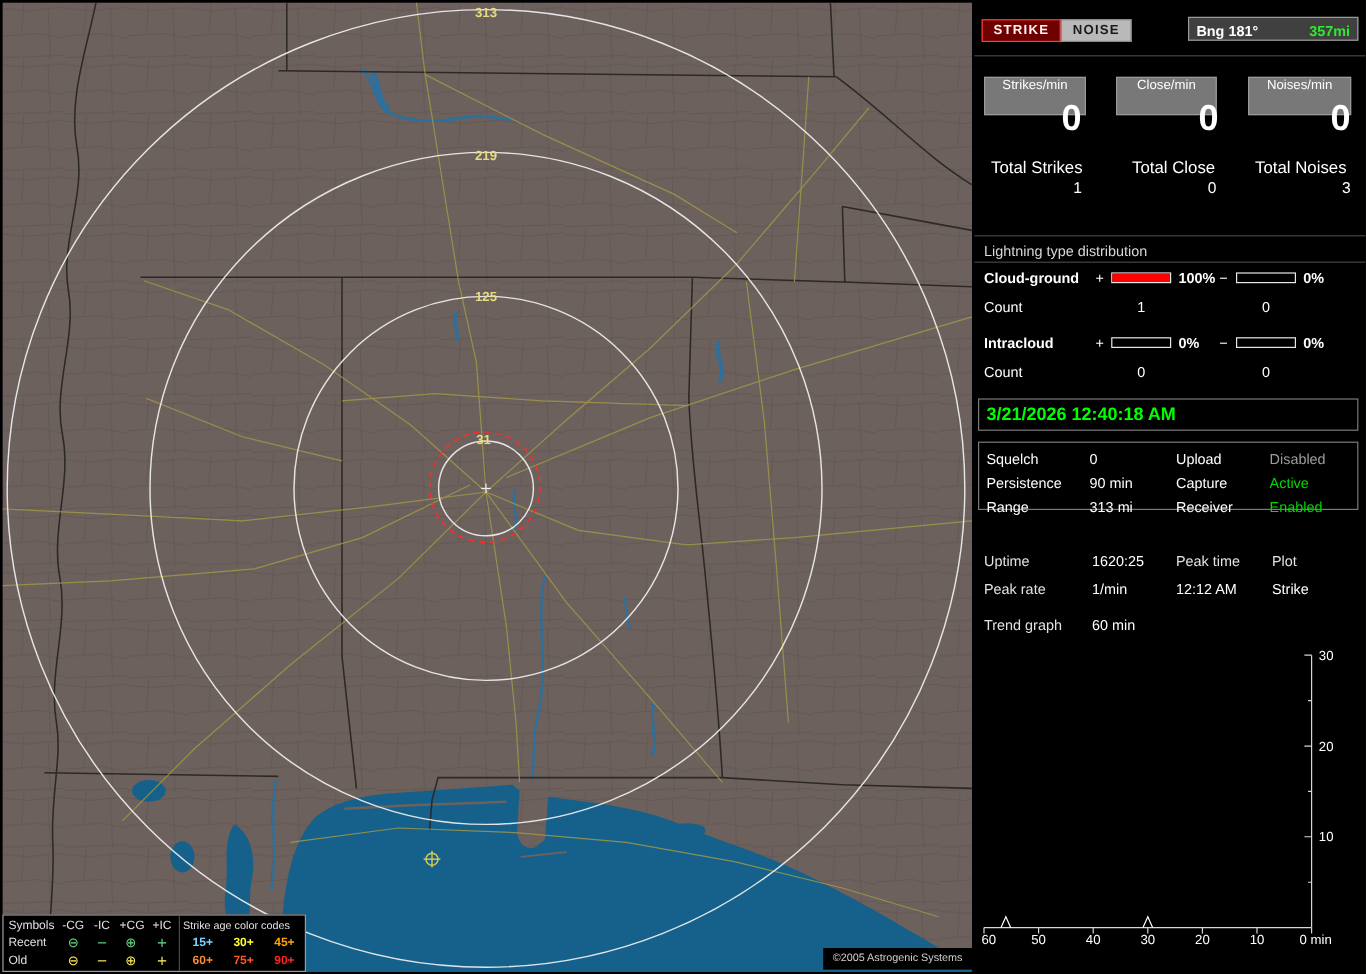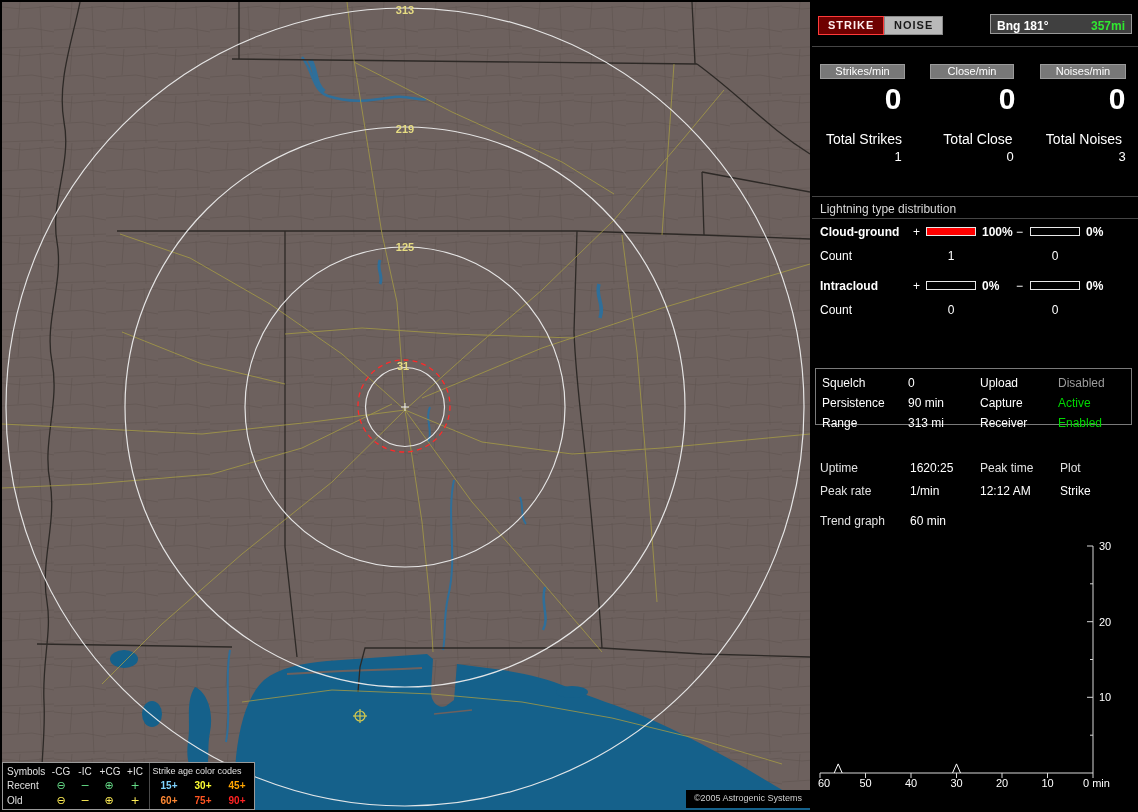--- a/index.html
+++ b/index.html
@@ -11,21 +11,21 @@
   .bold{font-weight:bold}
   .hr{position:absolute;left:0;width:326px;height:1px;background:#454545}
   
   #map{position:absolute;left:2px;top:2px;width:808px;height:808px}
   
   #panel{position:absolute;left:812px;top:0;width:326px;height:812px;background:#000}
   .btn{position:absolute;font-size:11px;font-weight:bold;padding:2px 9px;line-height:13px;letter-spacing:1px}
   .btn-strike{background:#6e0000;border:1px solid #ff3a3a;color:#ffefef}
   .btn-noise{background:#b9b9b9;border:1px solid #8a8a8a;color:#1a1a1a}
   .bearing{position:absolute;background:#404040;border:1px solid #9a9a9a;display:flex;justify-content:space-between;align-items:flex-end;padding:0 6px;font-size:12px;font-weight:bold}
-  .cbox{position:absolute;height:15px;background:#787878;border:1px solid #9a9a9a;color:#fff;font-size:11px;text-align:center;line-height:13px}
+  .cbox{position:absolute;height:32px;background:#787878;border:1px solid #9a9a9a;color:#fff;font-size:11px;text-align:center;line-height:13px}
   .bigzero{position:absolute;font-size:30px;font-weight:bold;color:#fff;text-align:center;line-height:30px}
   .tlabel{position:absolute;font-size:14px;color:#fff;text-align:center;white-space:nowrap}
   .tval{position:absolute;font-size:13px;color:#fff;text-align:center}
   .bar{position:absolute;width:50px;height:9px;border:1px solid #e8e8e8;background:#000}
   .bar i{display:block;height:100%;background:#ff0000}
   .dtbox{position:absolute;border:1px solid #7a7a7a;background:#000}
   .dtbox span{display:block;padding-left:6px;line-height:25px;color:#00ff00;font-weight:bold;font-size:15px}
   .sbox{position:absolute;border:1px solid #7a7a7a;background:#000}
   .lab{color:#e2e2e2}
   .legend{position:absolute;left:2px;top:762px;width:253px;height:48px;background:#000;border:1px solid #9a9a9a;font-size:10px;color:#e0e0e0}
@@ -229,20 +229,23 @@
     <div class="abs t12" style="left:204px;top:279px">−</div>
     <div class="bar" style="left:218px;top:281px">
         <i style="width: 0%;"></i>
       </div>
     <div class="abs t12 bold" style="left:274px;top:279px">0%</div>
 
     <div class="abs t12" style="left:8px;top:303px">Count</div>
     <div class="abs t12" style="left:114px;top:303px;width:50px;text-align:center">0</div>
     <div class="abs t12" style="left:218px;top:303px;width:50px;text-align:center">0</div>
 
+    <div class="dtbox" style="left:3px;top:332px;width:317px;height:27px">
+      <span>3/21/2026 12:40:18 AM</span>
+    </div>
 
     <div class="sbox" style="left:3px;top:368px;width:317px;height:57px">
       <span class="abs t12" style="left:6px;top:7px">Squelch</span>
       <span class="abs t12" style="left:92px;top:7px">0</span>
       <span class="abs t12" style="left:164px;top:7px">Upload</span>
       <span class="abs t12" style="left: 242px; top: 7px; color: rgb(156, 156, 156);">Disabled</span>
 
       <span class="abs t12" style="left:6px;top:27px">Persistence</span>
       <span class="abs t12" style="left:92px;top:27px">90 min</span>
       <span class="abs t12" style="left:164px;top:27px">Capture</span>

